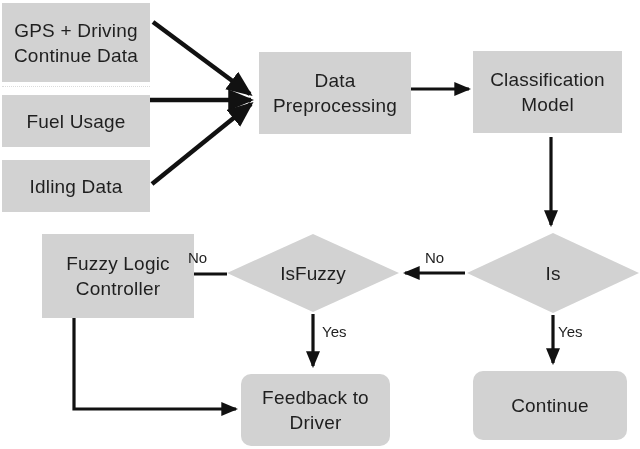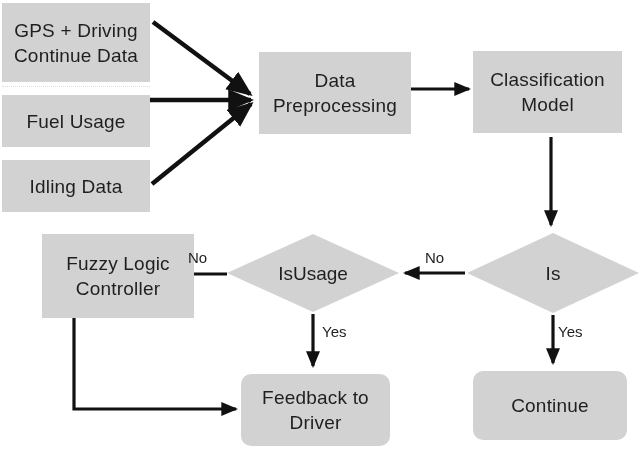--- a/index.html
+++ b/index.html
@@ -105,21 +105,21 @@
     <div>Feedback to</div>
     <div>Driver</div>
   </div>
 
   <div class="node rounded" style="left:473px;top:371px;width:154px;height:69px;">
     <div>Continue</div>
   </div>
 
   <div class="diamond-label" style="left:253px;top:247px;width:120px;height:52px;">
     <div>Is</div>
-    <div>Usage</div>
+    <div>Fuzzy</div>
   </div>
 
   <div class="diamond-label" style="left:493px;top:247px;width:120px;height:52px;">
     <div>Is</div>
   </div>
 
   <div class="edge-label" style="left:188px;top:247px;">No</div>
   <div class="edge-label" style="left:425px;top:247px;">No</div>
   <div class="edge-label" style="left:322px;top:321px;">Yes</div>
   <div class="edge-label" style="left:558px;top:321px;">Yes</div>

